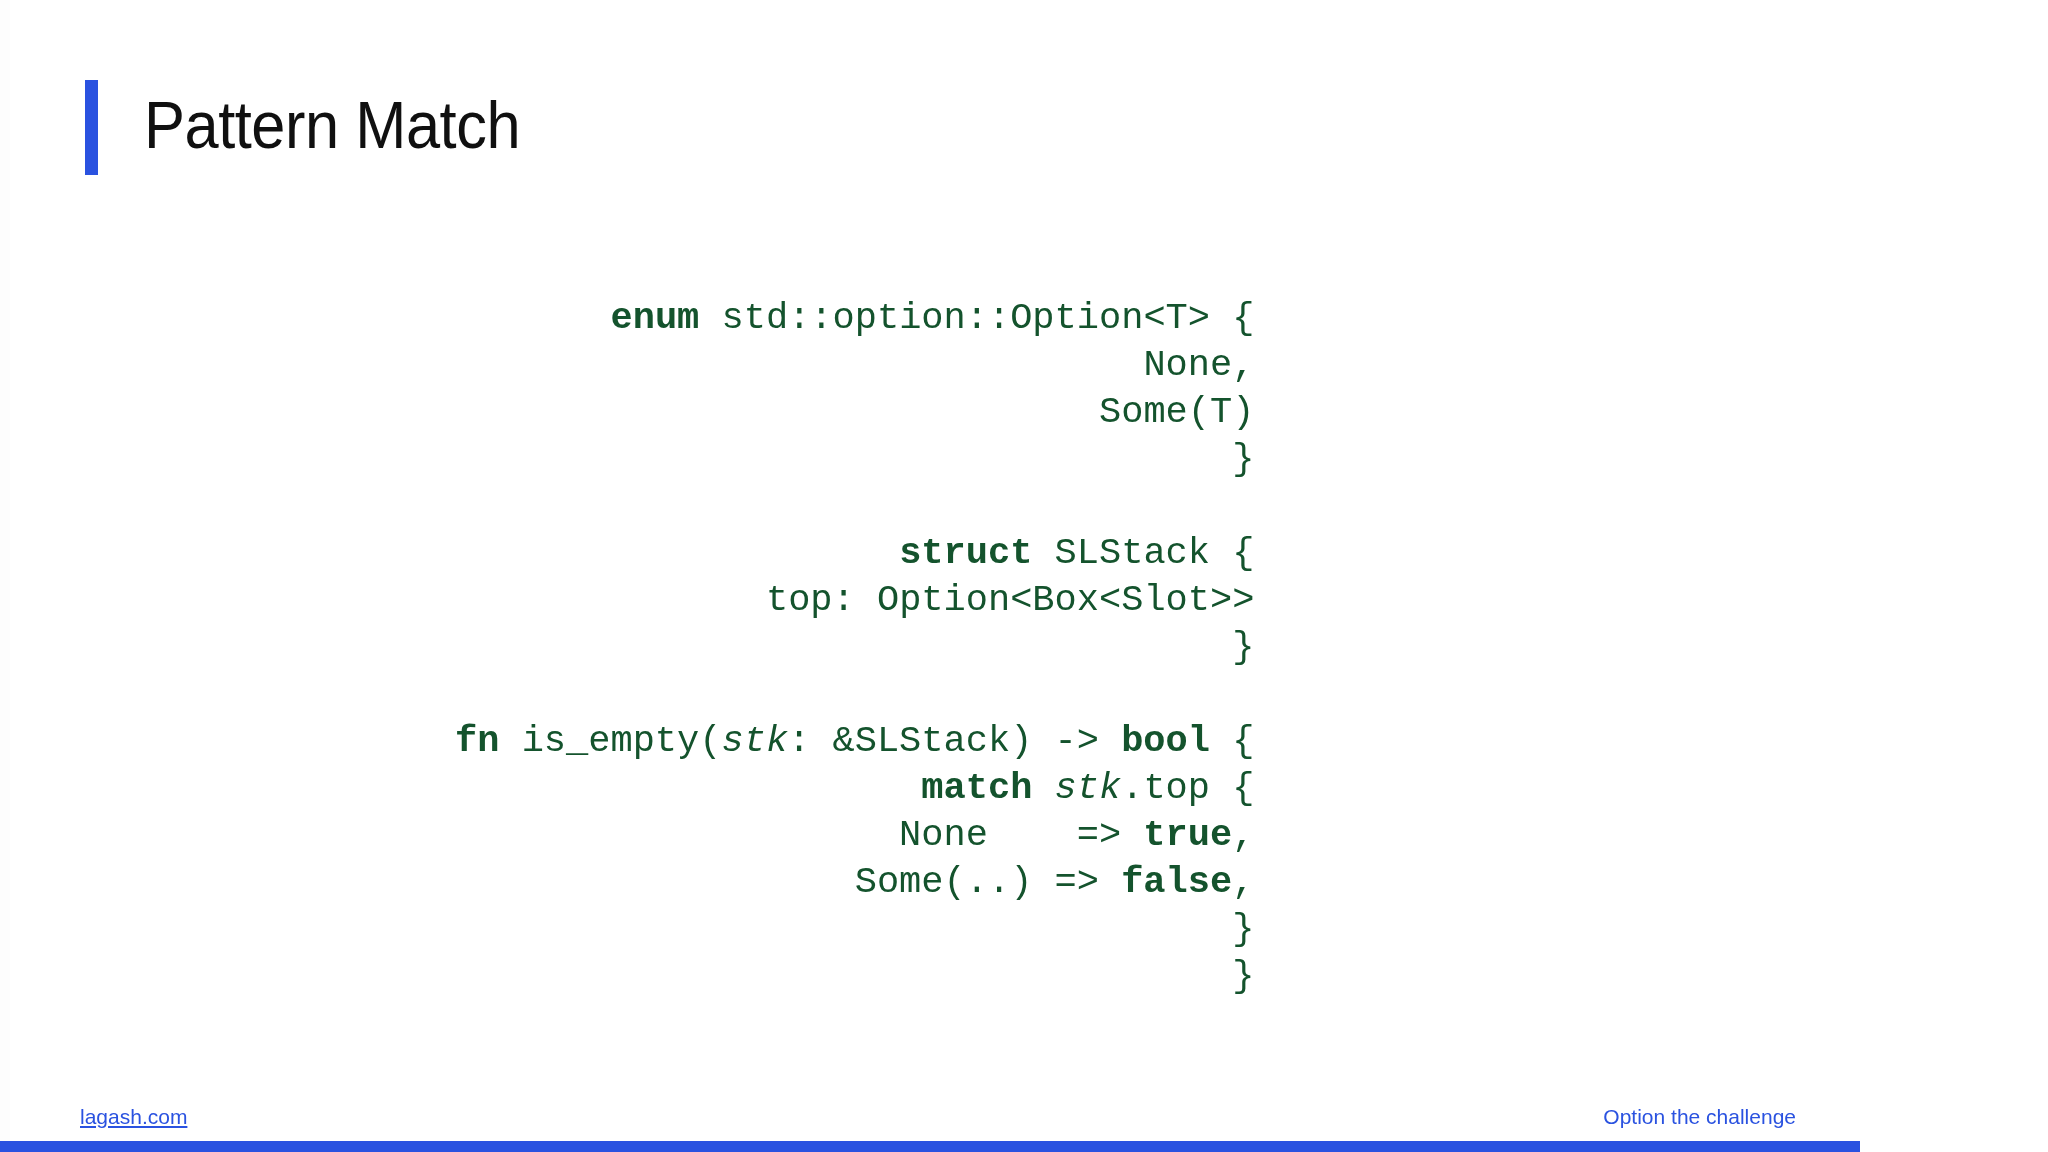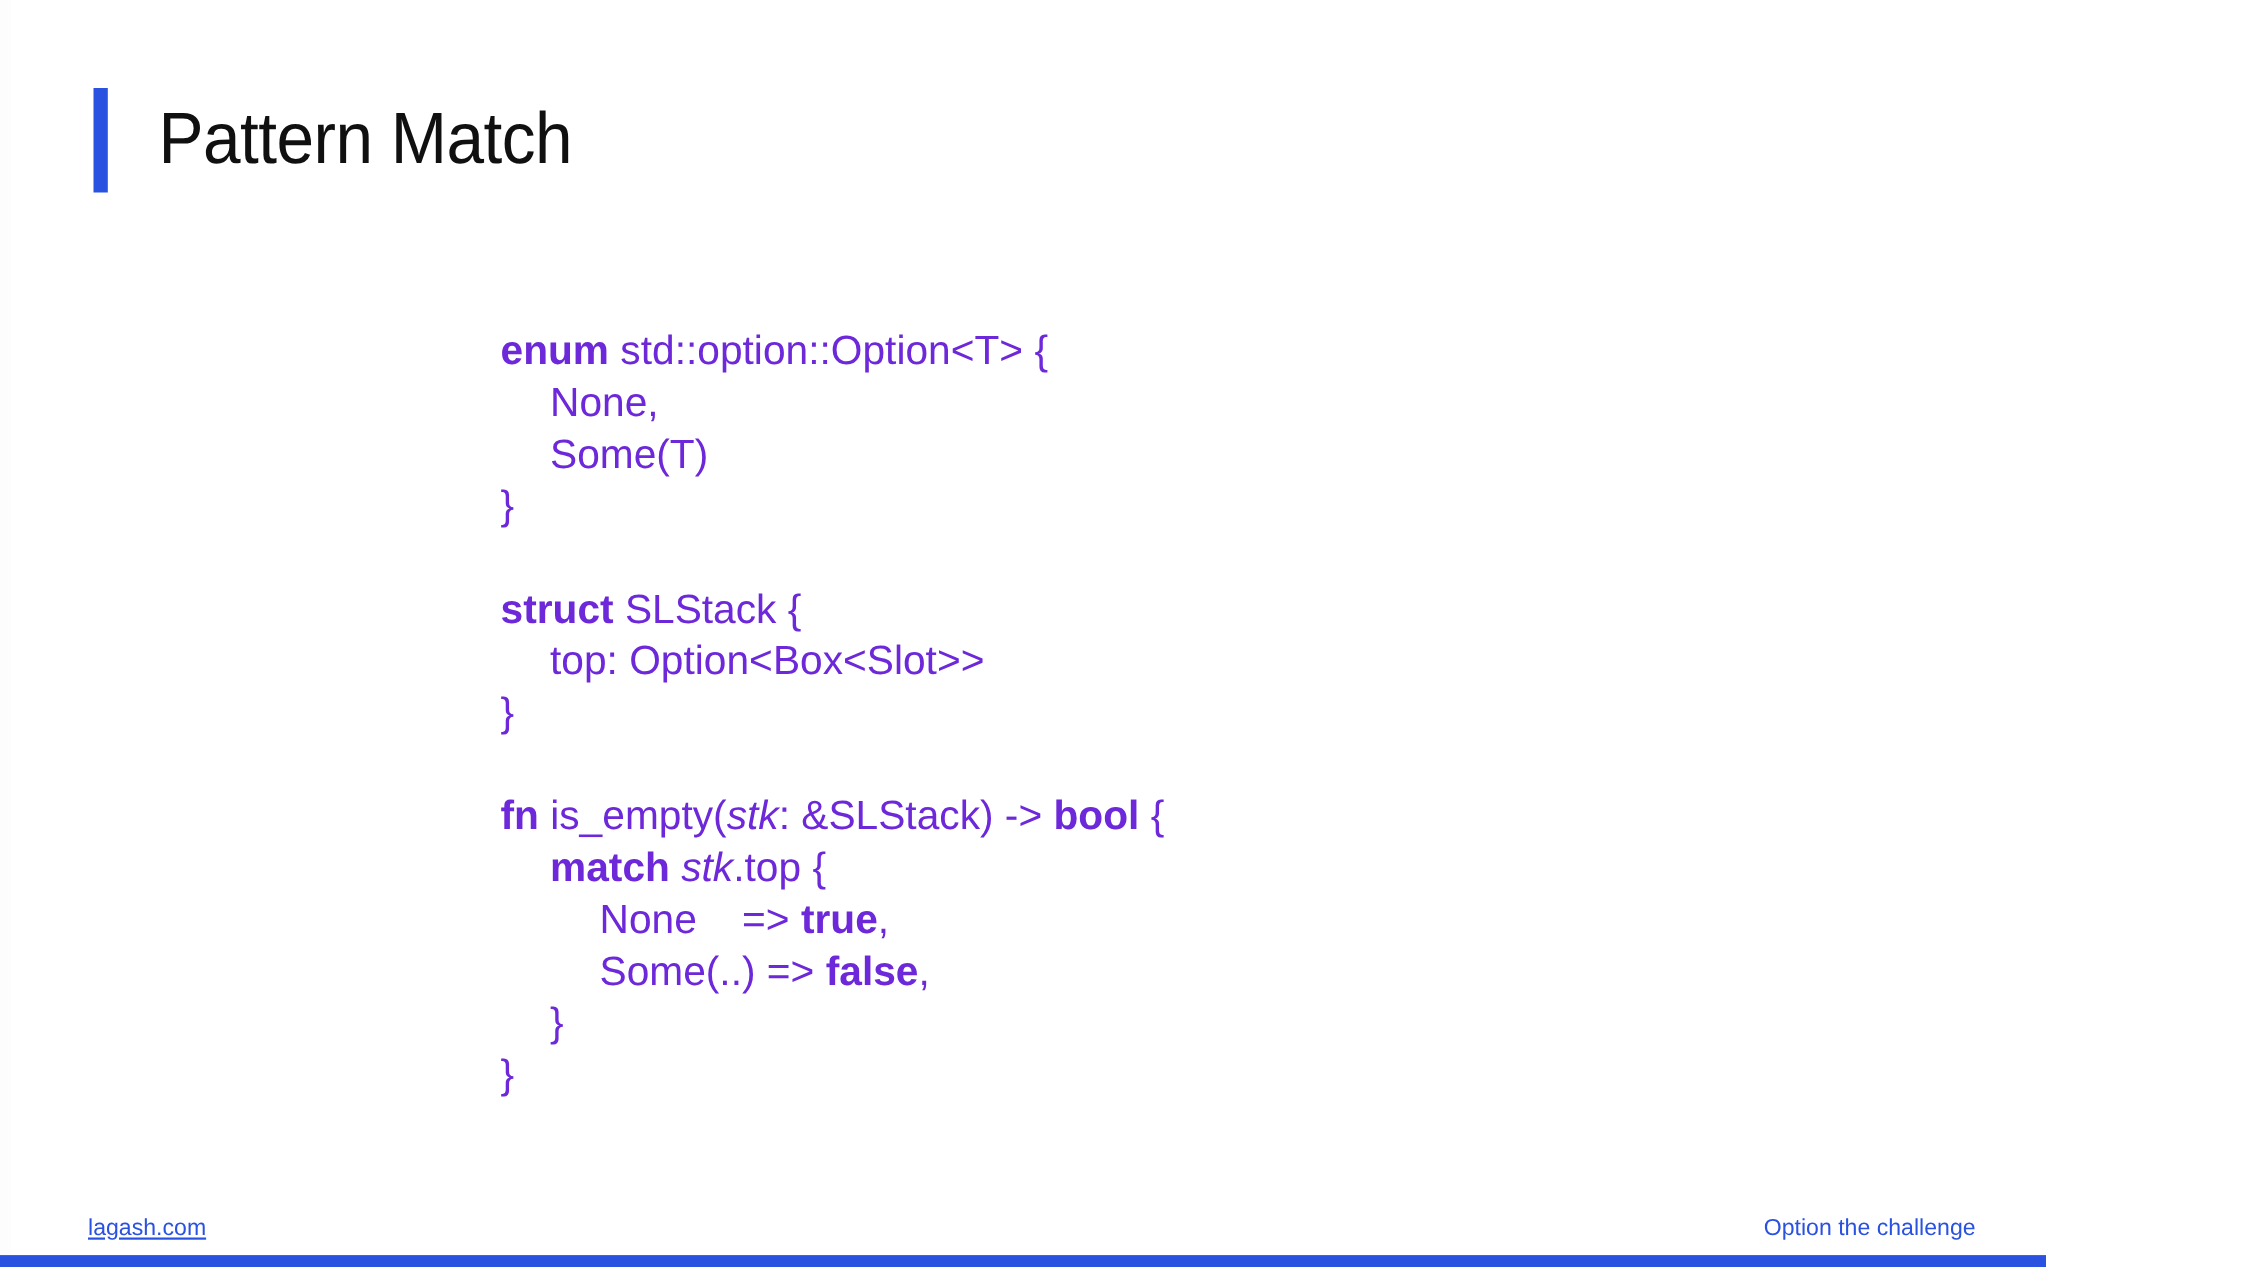--- a/index.html
+++ b/index.html
@@ -9,20 +9,21 @@
   }
 
   #slide {
     position: relative;
     width: 1860px;
     height: 1152px;
     background: #ffffff;
     overflow: hidden;
     font-family: "Liberation Sans", sans-serif;
     box-sizing: border-box;
+    text-align: right;
   }
 
   
   #title-block {
     position: absolute;
     left: 85px;
     top: 78px;
     display: flex;
     align-items: flex-start;
   }
@@ -45,24 +46,24 @@
     white-space: nowrap;
     transform: scaleX(0.93);
     transform-origin: left center;
   }
 
   
   #code-block {
     position: absolute;
     left: 455px;
     top: 295px;
-    font-family: Liberation Sans, sans-serif;
+    font-family: Liberation Mono, monospace;
     font-size: 37px;
     line-height: 47px;
-    color: #6d28d9;
+    color: #14532d;
     white-space: pre;
   }
 
   .code-line {
     height: 47px;
     white-space: pre;
   }
 
   .code-line.blank {
     height: 47px;

